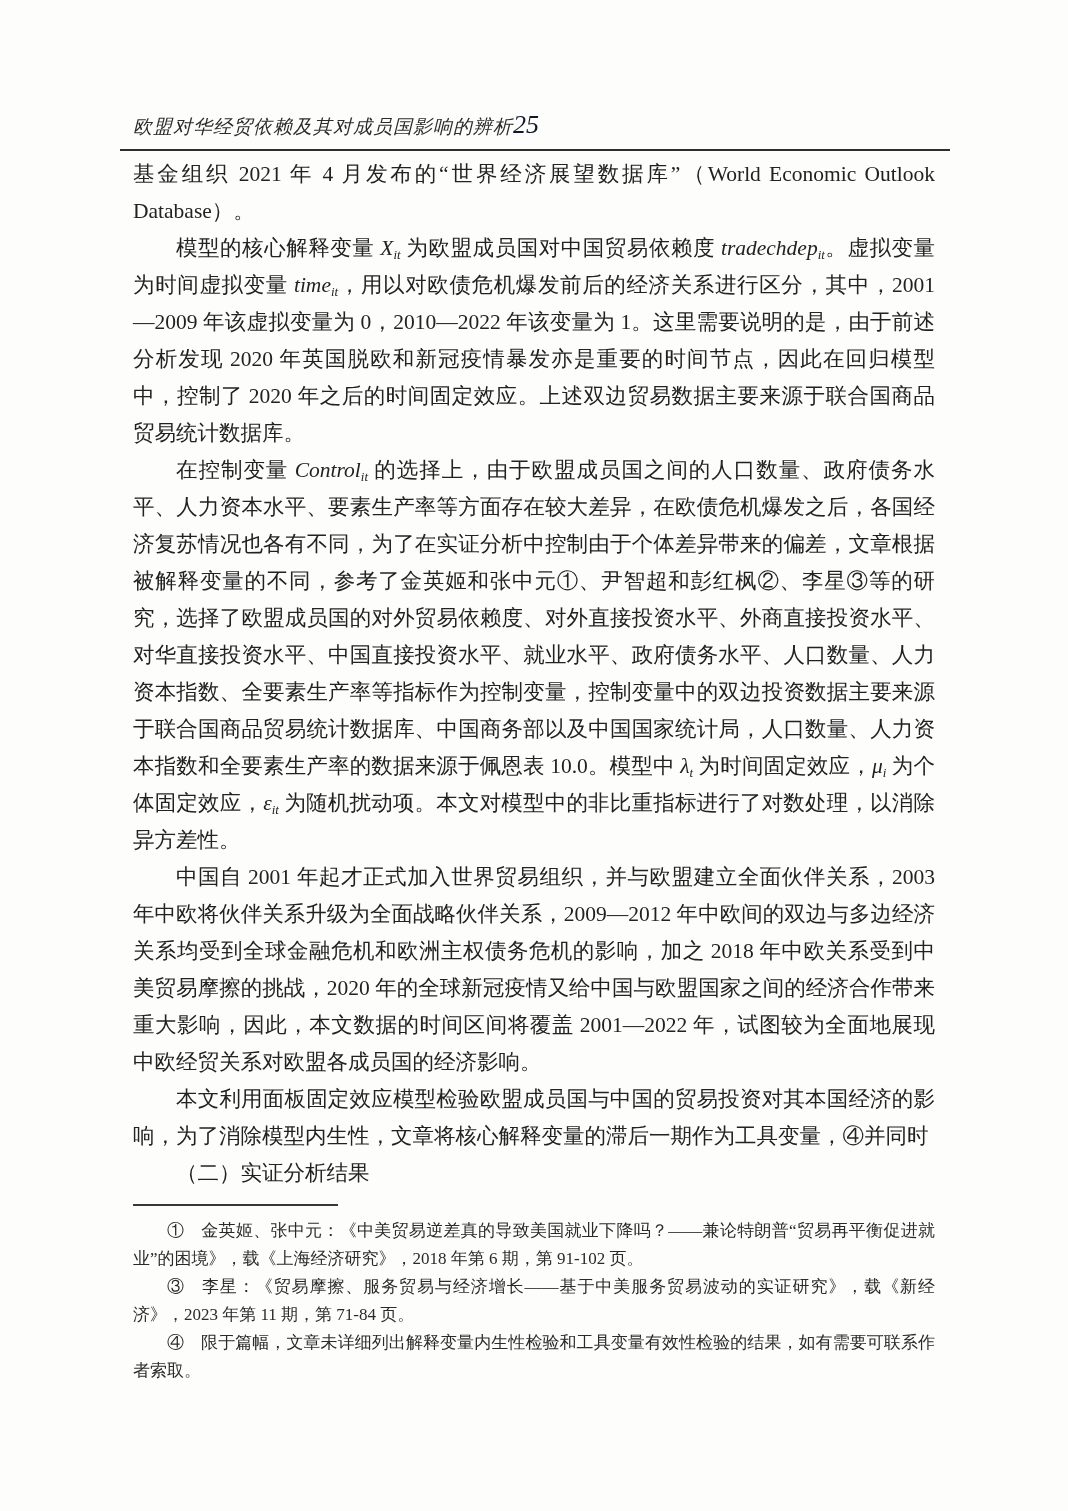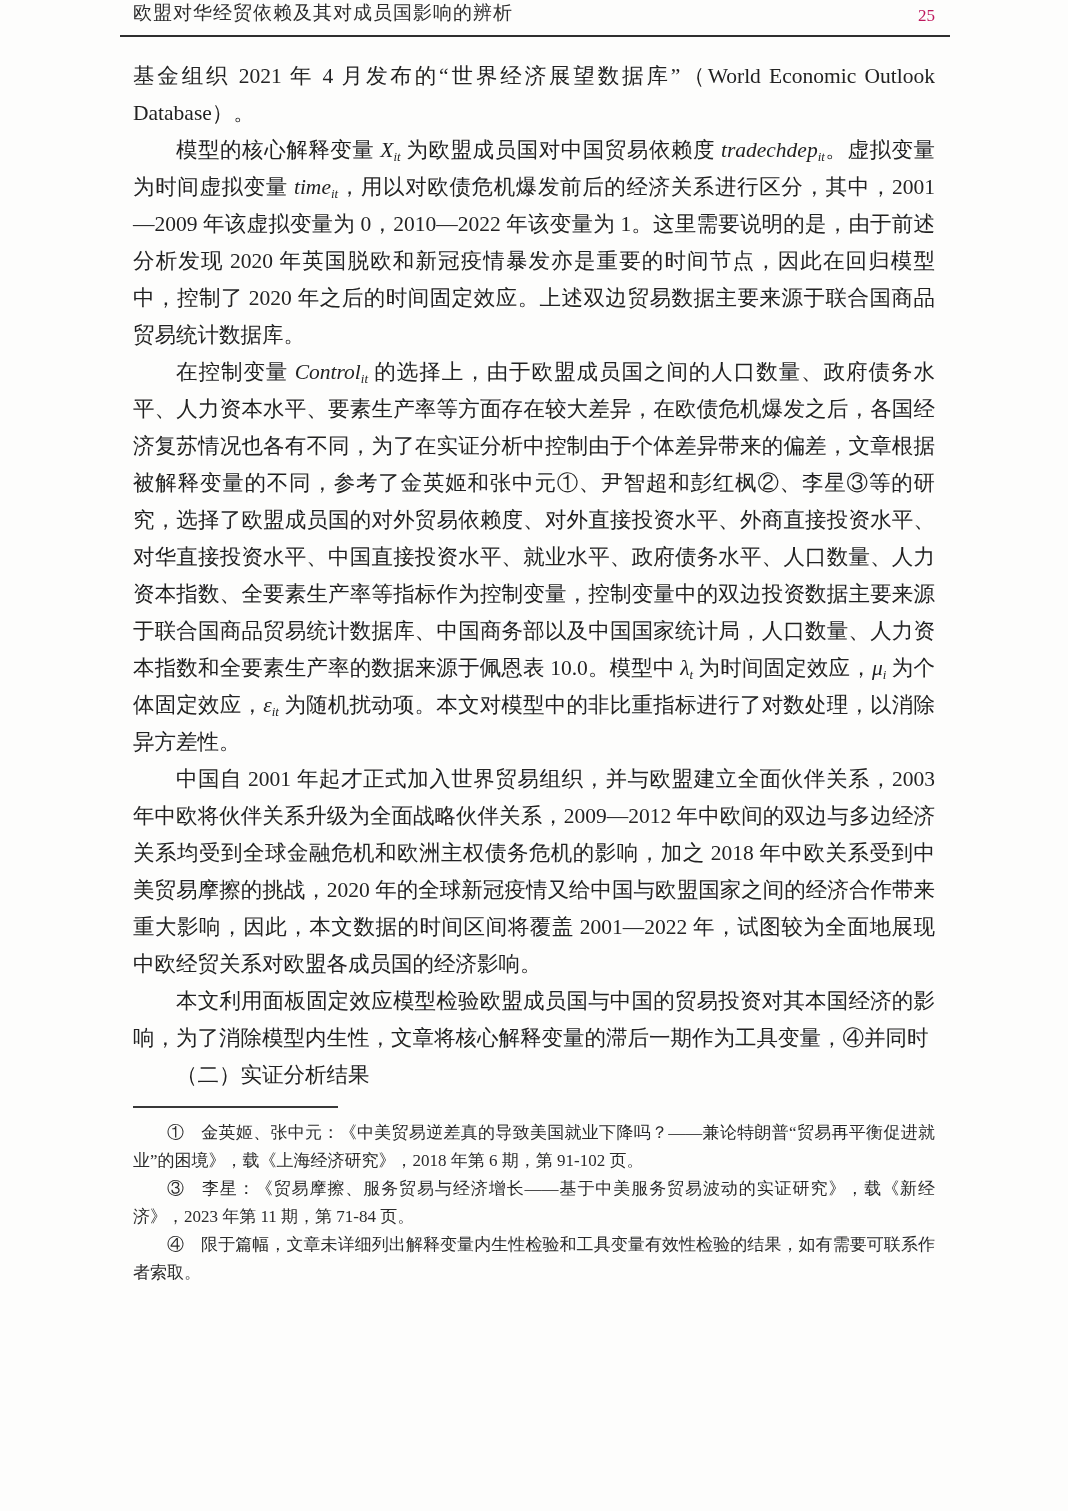--- a/index.html
+++ b/index.html
@@ -18,41 +18,43 @@
   .sheet {
     box-sizing: border-box;
     width: 1068px;
     height: 1511px;
     padding: 0 133px;
     background: #fdfdfc;
   }
   
   .header-row {
     display: flex;
-    justify-content: space-between;
+    justify-content: flex-start;
     align-items: flex-end;
+    padding-top: 110px;
+    font-style: italic;
   }
   .header-title {
     font-size: 19px;
     letter-spacing: 1px;
     color: #2b2b2b;
   }
   .page-number {
-    font-size: 17px;
-    color: #be185d;
+    font-size: 26px;
+    color: #0f172a;
   }
   .header-rule {
     border: none;
     border-top: 2px solid #2e2e2e;
     margin: 9px -15px 0 -13px;
     height: 0;
   }
   
   .body-text {
-    margin-top: 21px;
+    margin-top: 5px;
     font-size: 21.5px;
     line-height: 37px;
     text-align: justify;
     color: #222222;
   }
   .body-text p { margin: 0; }
   p.indent { text-indent: 2em; }
   .math { white-space: nowrap; }
   .math i {
     font-style: italic;

